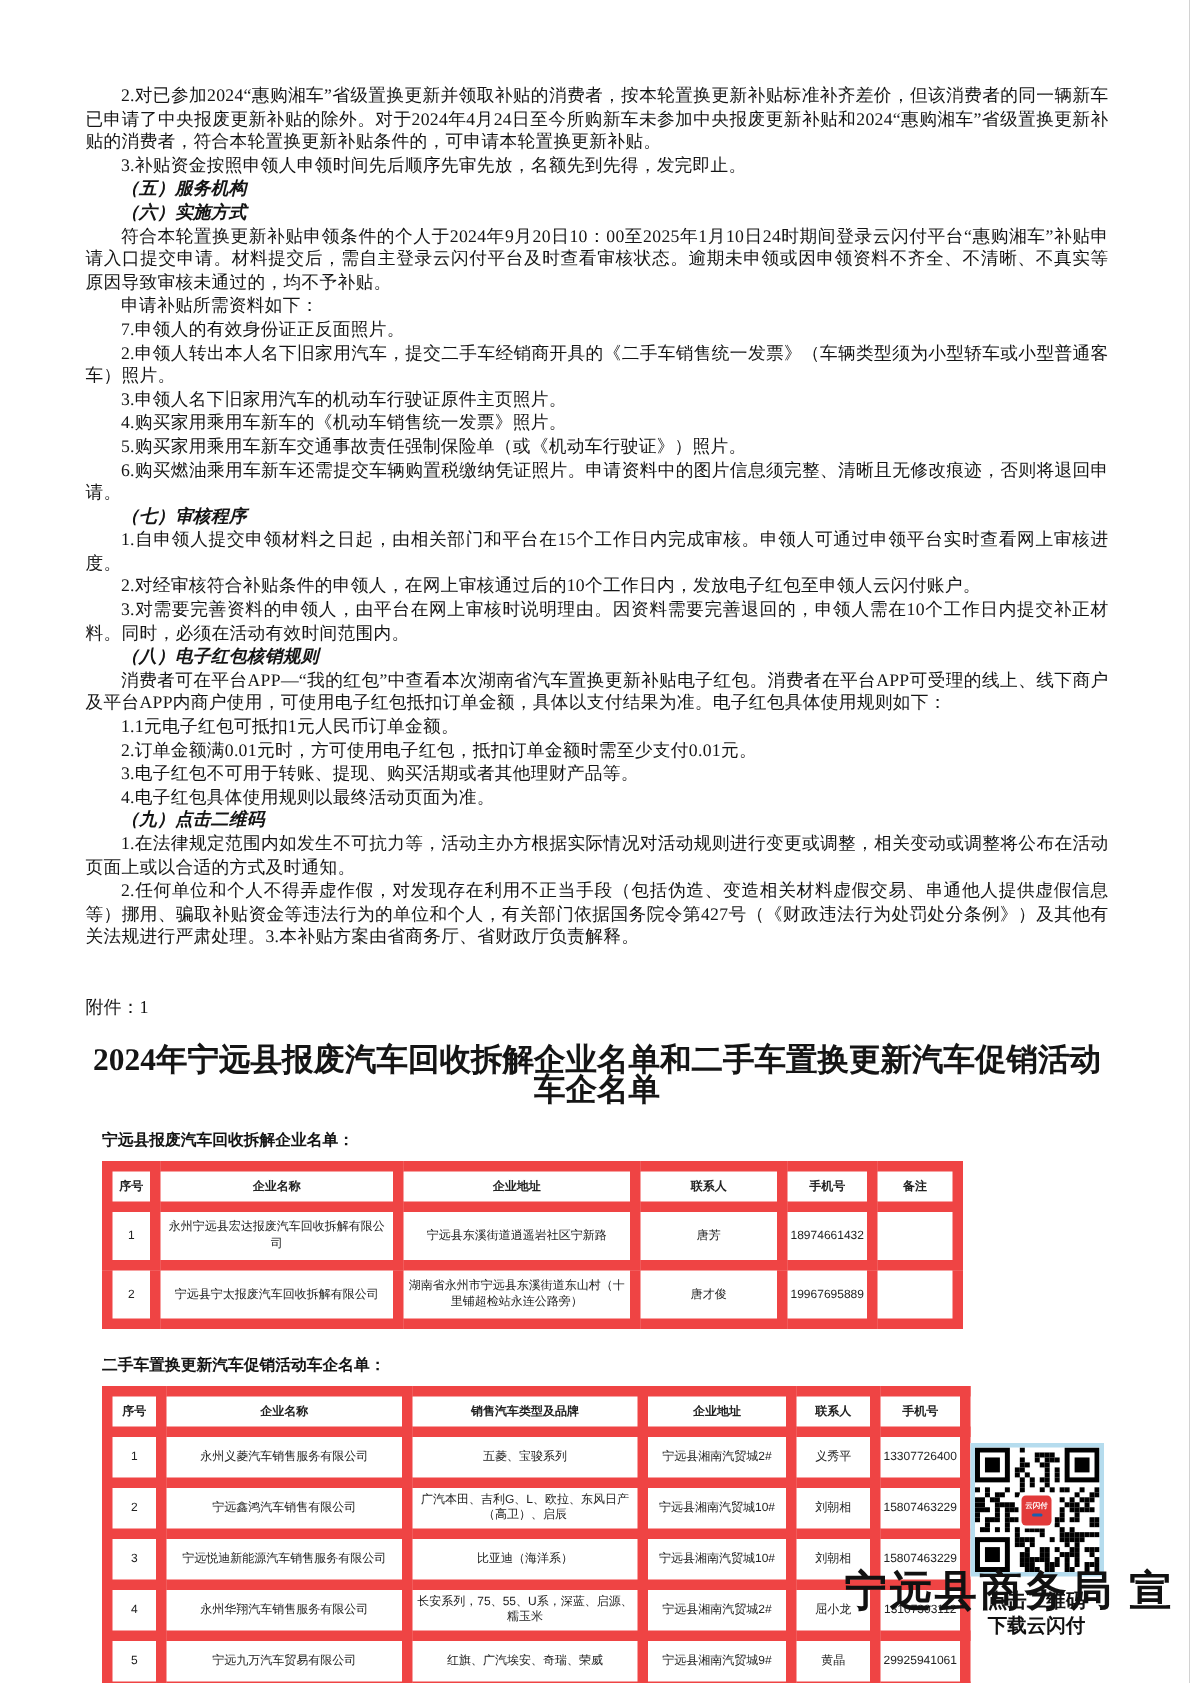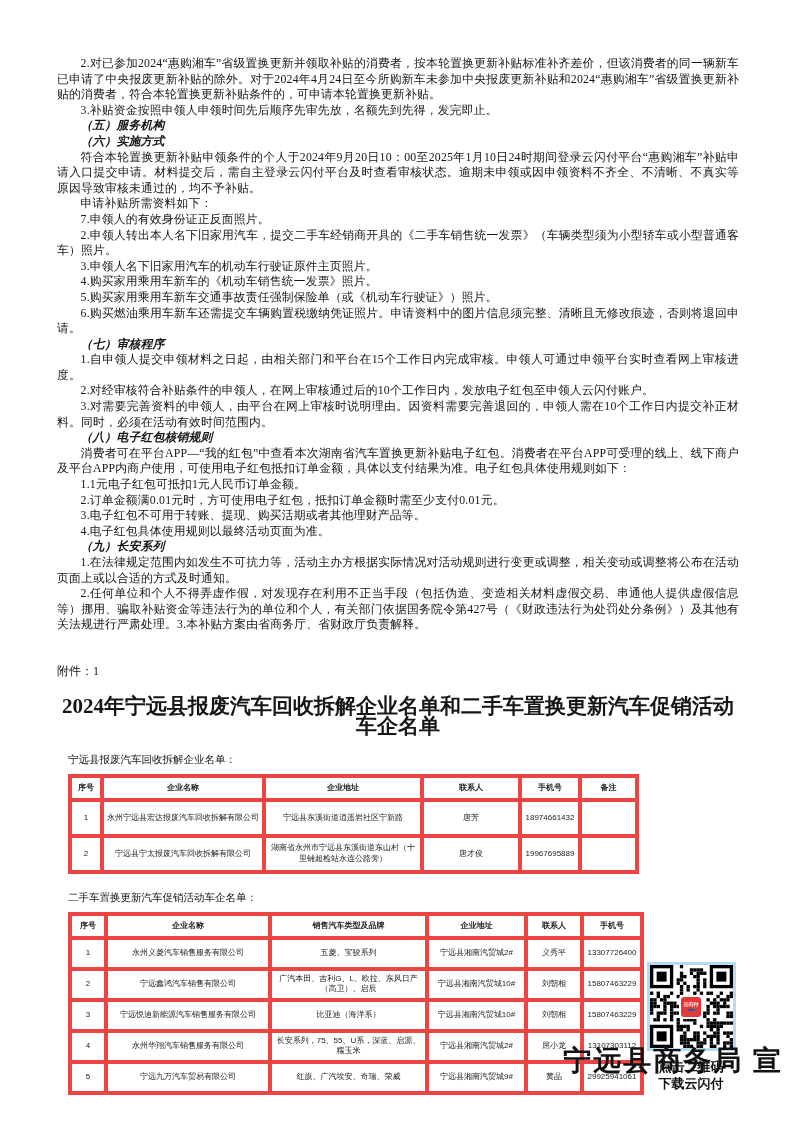--- a/index.html
+++ b/index.html
@@ -35,32 +35,32 @@
   .doc-title{
     margin:16px 0 0 0;
     font-size:21px;
     font-weight:bold;
     text-align:center;
     line-height:20px;
   }
   .tbl-label{
     margin:17px 0 0 11px;
     font-size:10.5px;
-    font-weight:normal;
+    font-weight:bold;
   }
   table{
     border-collapse:collapse;
     table-layout:fixed;
     margin:7px 0 0 11px;
     font-family:"Liberation Sans","DejaVu Sans",sans-serif;
     font-size:8px;
     color:#222;
   }
   th,td{
-    border:4px solid #ef4444;
+    border:7px solid #ef4444;
     text-align:center;
     vertical-align:middle;
     padding:1px 2px;
     line-height:1.35;
     word-break:break-all;
   }
   th{font-weight:600;height:18px;}
   #table1 td{height:30px;}
   #table2 td{height:25px;}
   
@@ -129,21 +129,21 @@
         <p class="para heading">（七）审核程序</p>
         <p class="para body">1.自申领人提交申领材料之日起，由相关部门和平台在15个工作日内完成审核。申领人可通过申领平台实时查看网上审核进度。</p>
         <p class="para body">2.对经审核符合补贴条件的申领人，在网上审核通过后的10个工作日内，发放电子红包至申领人云闪付账户。</p>
         <p class="para body">3.对需要完善资料的申领人，由平台在网上审核时说明理由。因资料需要完善退回的，申领人需在10个工作日内提交补正材料。同时，必须在活动有效时间范围内。</p>
         <p class="para heading">（八）电子红包核销规则</p>
         <p class="para body">消费者可在平台APP—“我的红包”中查看本次湖南省汽车置换更新补贴电子红包。消费者在平台APP可受理的线上、线下商户及平台APP内商户使用，可使用电子红包抵扣订单金额，具体以支付结果为准。电子红包具体使用规则如下：</p>
         <p class="para body">1.1元电子红包可抵扣1元人民币订单金额。</p>
         <p class="para body">2.订单金额满0.01元时，方可使用电子红包，抵扣订单金额时需至少支付0.01元。</p>
         <p class="para body">3.电子红包不可用于转账、提现、购买活期或者其他理财产品等。</p>
         <p class="para body">4.电子红包具体使用规则以最终活动页面为准。</p>
-        <p class="para heading">（九）长安系列</p>
+        <p class="para heading">（九）点击二维码</p>
         <p class="para body">1.在法律规定范围内如发生不可抗力等，活动主办方根据实际情况对活动规则进行变更或调整，相关变动或调整将公布在活动页面上或以合适的方式及时通知。</p>
         <p class="para body">2.任何单位和个人不得弄虚作假，对发现存在利用不正当手段（包括伪造、变造相关材料虚假交易、串通他人提供虚假信息等）挪用、骗取补贴资金等违法行为的单位和个人，有关部门依据国务院令第427号（《财政违法行为处罚处分条例》）及其他有关法规进行严肃处理。3.本补贴方案由省商务厅、省财政厅负责解释。</p>
       </div>
 
     <div class="attachment">附件：1</div>
 
     <div class="doc-title">2024年宁远县报废汽车回收拆解企业名单和二手车置换更新汽车促销活动车企名单</div>
 
     <div class="tbl-label">宁远县报废汽车回收拆解企业名单：</div>
     <table id="table1">

